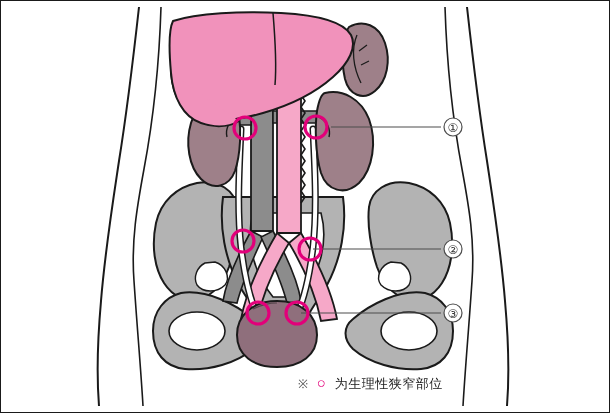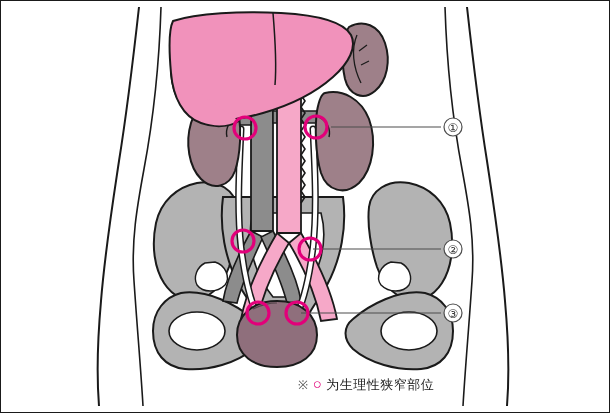--- a/index.html
+++ b/index.html
@@ -4,21 +4,21 @@
 <style>
   html,body{margin:0;padding:0;background:#fff;}
   body{font-family:"Liberation Sans","DejaVu Sans",sans-serif;}
   #root{
     position:relative;width:610px;height:413px;background:#ffffff;
     border:1px solid #1a1a1a;box-sizing:border-box;overflow:hidden;
   }
   #figure{position:absolute;left:0;top:0;width:608px;height:411px;}
   .caption{
     position:absolute;left:297px;top:374px;
-    font-family:Liberation Sans, sans-serif;
+    font-family:Liberation Mono, monospace;
     font-size:13px;color:#1a1a1a;white-space:nowrap;
     letter-spacing:0.5px;
   }
   .caption .ring{color:#e2007a;font-size:15px;font-weight:bold;}
   .caption .star{color:#4d4d4d;font-size:12px;}
 </style>
 </head>
 <body>
 
 <div id="root">

